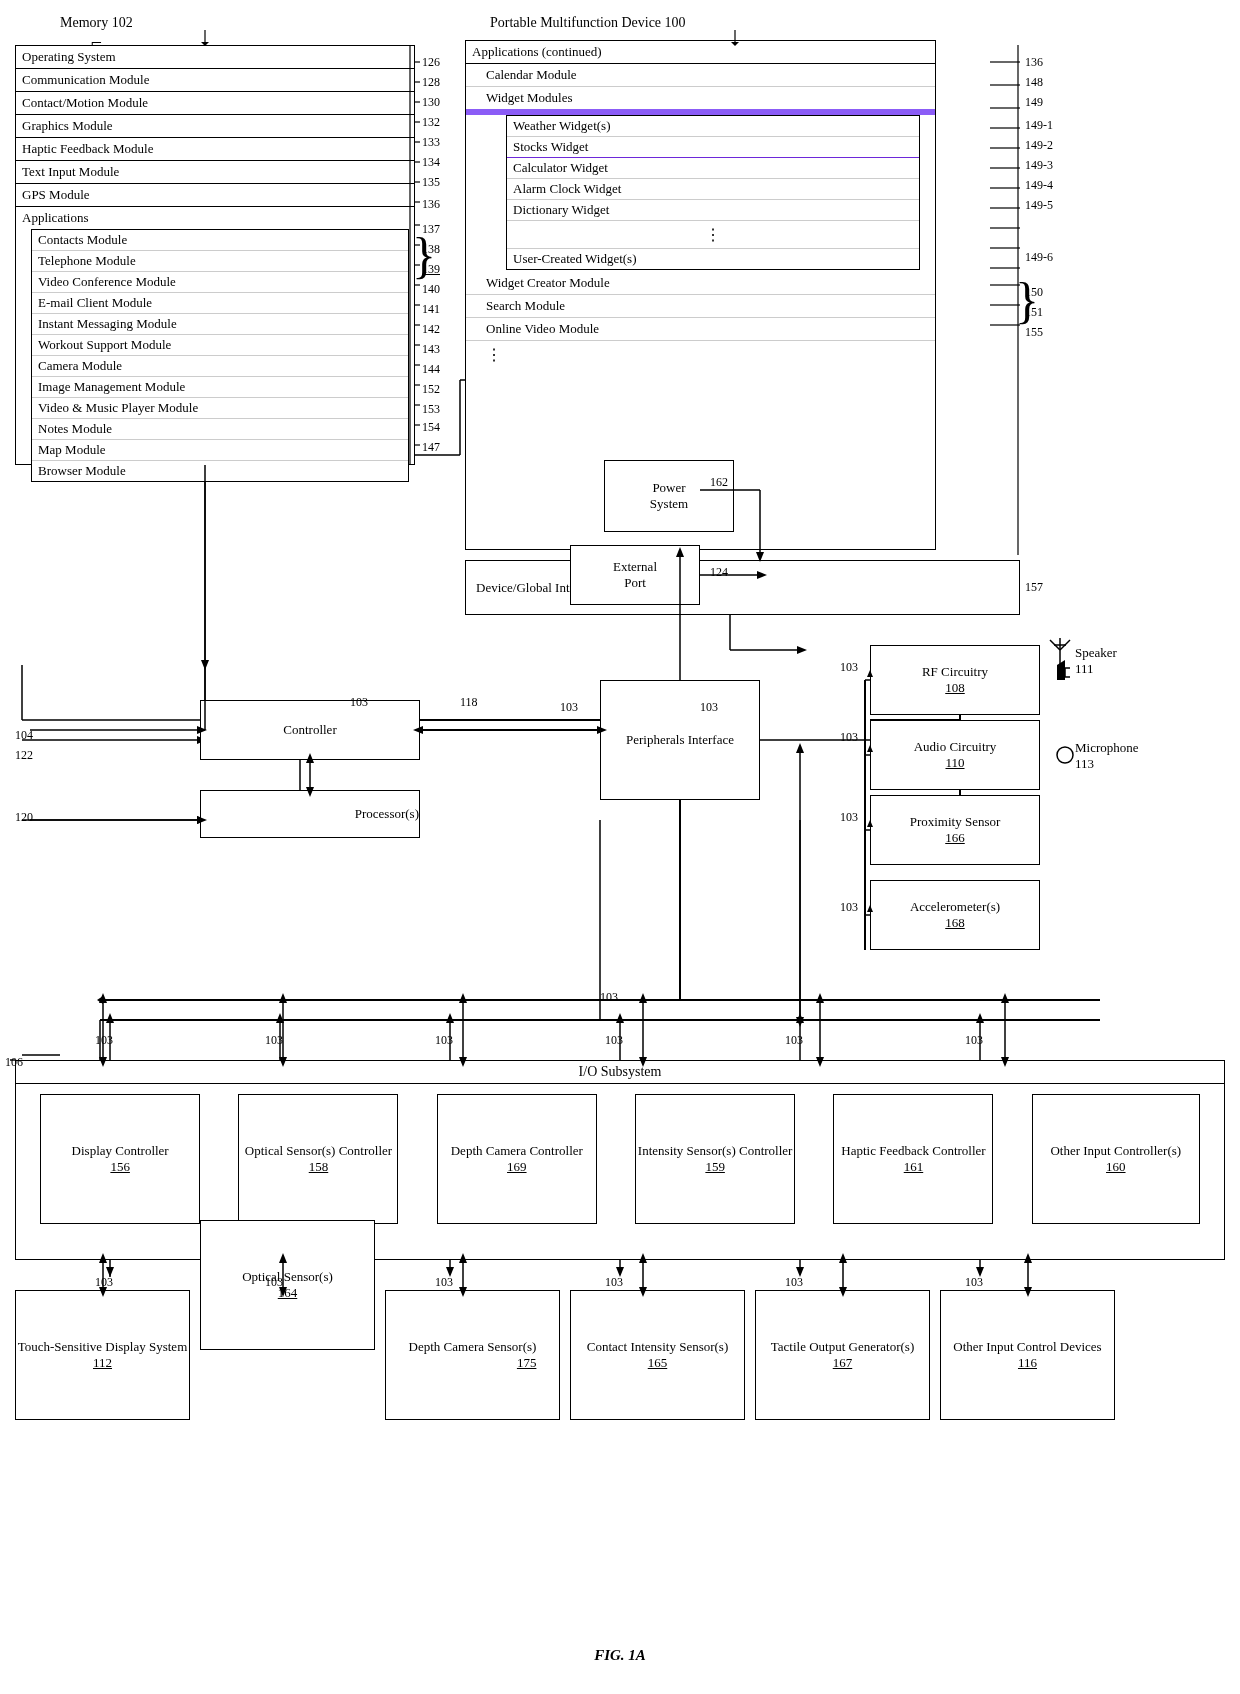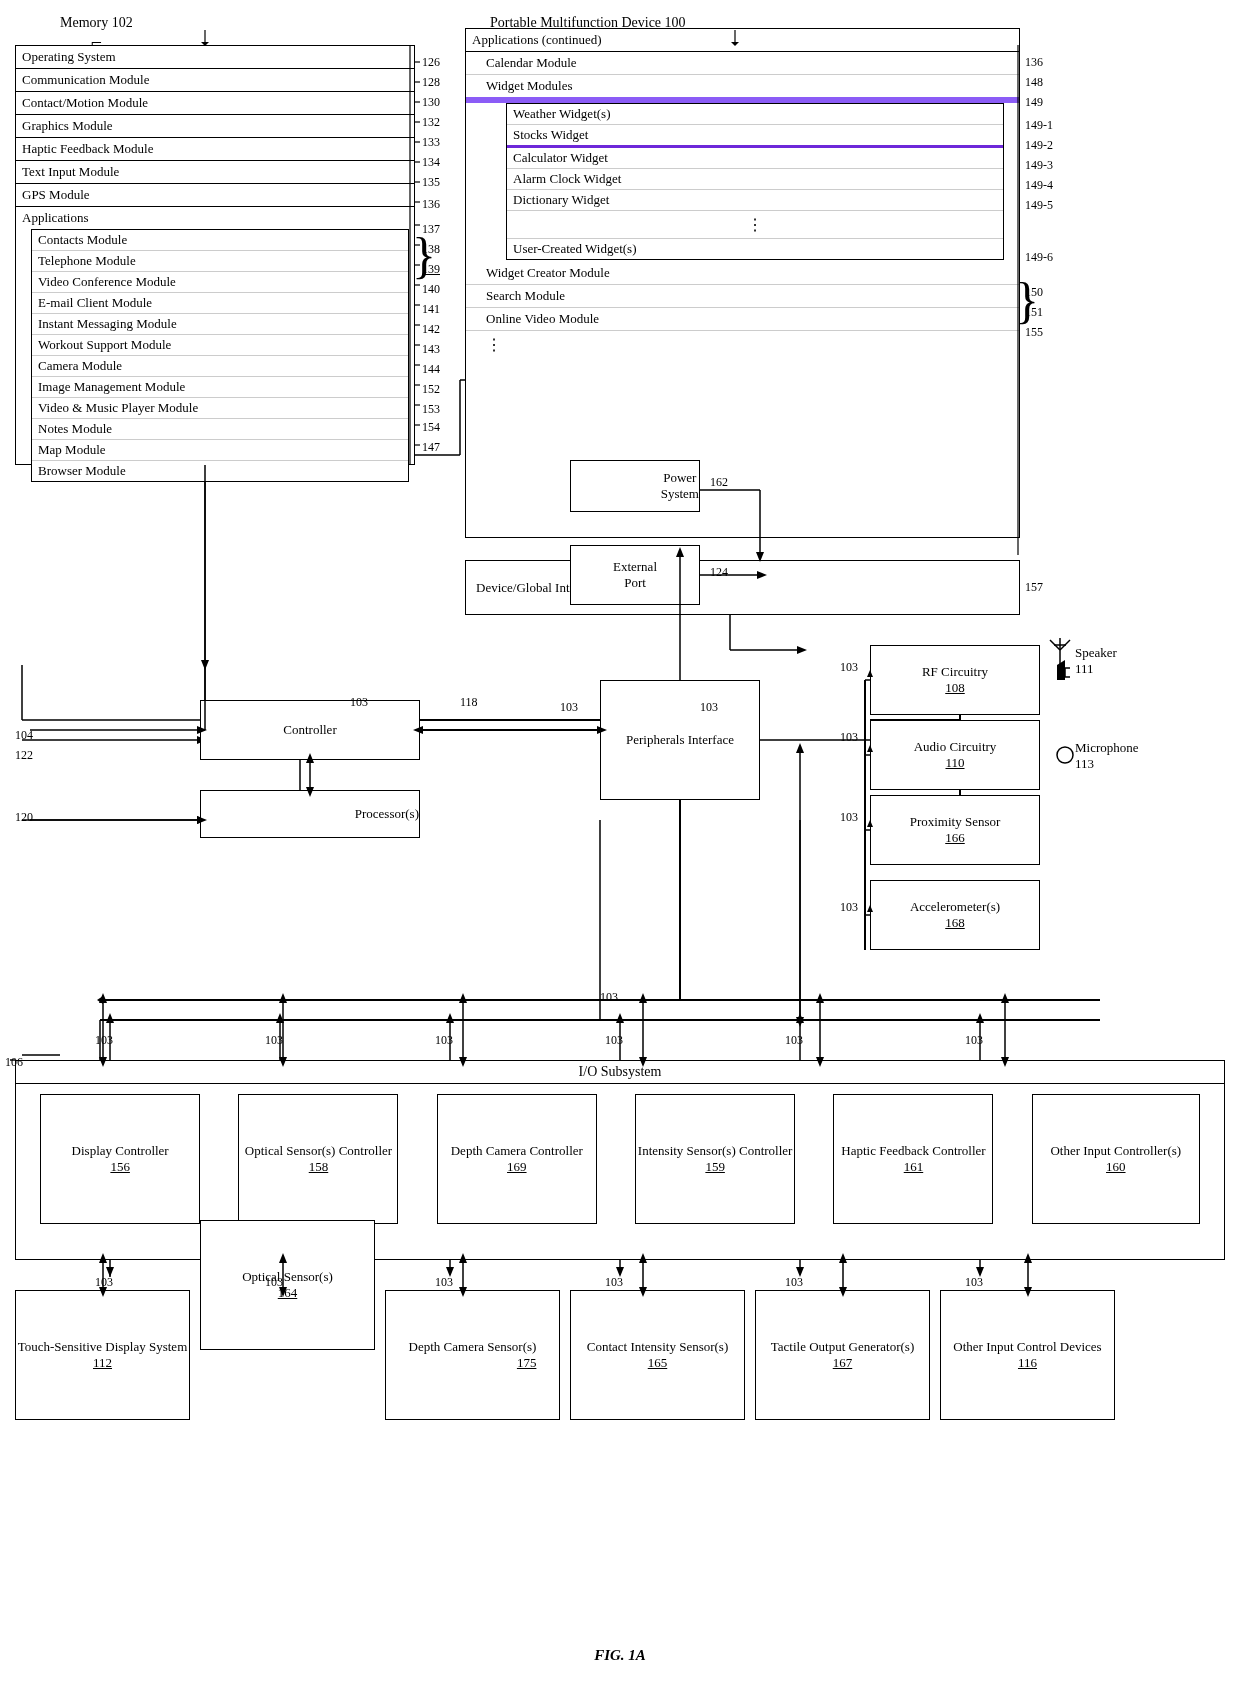--- a/index.html
+++ b/index.html
@@ -305,37 +305,37 @@
   <span class="ref-label" style="left:422px; top:362px;">144</span>
   <span class="ref-label" style="left:422px; top:382px;">152</span>
   <span class="ref-label" style="left:422px; top:402px;">153</span>
   <span class="ref-label" style="left:422px; top:420px;">154</span>
   <span class="ref-label" style="left:422px; top:440px;">147</span>
 
   <div class="title-label" style="left:490px; top:15px; font-size:14px; text-align:left;">
     <span>Portable Multifunction Device 100</span>
   </div>
 
-  <div class="box" style="left:465px; top:28px; width:555px; height:510px;">
+  <div class="box" style="left:465px; top:40px; width:471px; height:510px;">
 
     <div style="padding:3px 6px; border-bottom:1px solid #000;">
       <span>Applications (continued)</span>
     </div>
     <div style="padding:3px 6px; padding-left:20px; border-bottom:1px solid #ccc;">
       <span>Calendar Module</span>
     </div>
     <div style="padding:3px 6px; padding-left:20px; border-bottom:6px solid #8b5cf6;">
       <span>Widget Modules</span>
     </div>
 
     <div class="box" style="position:relative; left:40px; width:calc(100% - 55px); margin:0; border:1.5px solid #000;">
       <div style="padding:2px 6px; border-bottom:1px solid #ccc;">
         <span>Weather Widget(s)</span>
       </div>
-      <div style="padding:2px 6px; border-bottom:3px solid #6d28d9;">
+      <div style="padding:2px 6px; border-bottom:1px solid #6d28d9;">
         <span>Stocks Widget</span>
       </div>
       <div style="padding:2px 6px; border-bottom:1px solid #ccc;">
         <span>Calculator Widget</span>
       </div>
       <div style="padding:2px 6px; border-bottom:1px solid #ccc;">
         <span>Alarm Clock Widget</span>
       </div>
       <div style="padding:2px 6px; border-bottom:1px solid #ccc;">
         <span>Dictionary Widget</span>
@@ -372,21 +372,21 @@
   <span class="ref-label" style="left:1025px; top:250px;">149-6</span>
   <span class="ref-label" style="left:1025px; top:285px;">150</span>
   <span class="ref-label" style="left:1025px; top:305px;">151</span>
   <span class="ref-label" style="left:1025px; top:325px;">155</span>
 
   <div class="box" style="left:465px; top:560px; width:555px; height:55px; display:flex; align-items:center; padding:5px 10px;">
     <span>Device/Global Internal State</span>
   </div>
   <span class="ref-label" style="left:1025px; top:580px;">157</span>
 
-  <div class="box" style="left:570px; top:460px; width:130px; height:52px; display:flex; align-items:center; justify-content:flex-end; text-align:center;">
+  <div class="box" style="left:604px; top:460px; width:130px; height:72px; display:flex; align-items:center; justify-content:center; text-align:center;">
     <span>Power<br>System</span>
   </div>
   <span class="ref-label" style="left:710px; top:475px;">162</span>
 
   <div class="box" style="left:570px; top:545px; width:130px; height:60px; display:flex; align-items:center; justify-content:center; text-align:center;">
     <span>External<br>Port</span>
   </div>
   <span class="ref-label" style="left:710px; top:565px;">124</span>
 
   <div class="box" style="left:870px; top:645px; width:170px; height:70px; display:flex; align-items:center; justify-content:center; text-align:center;">

